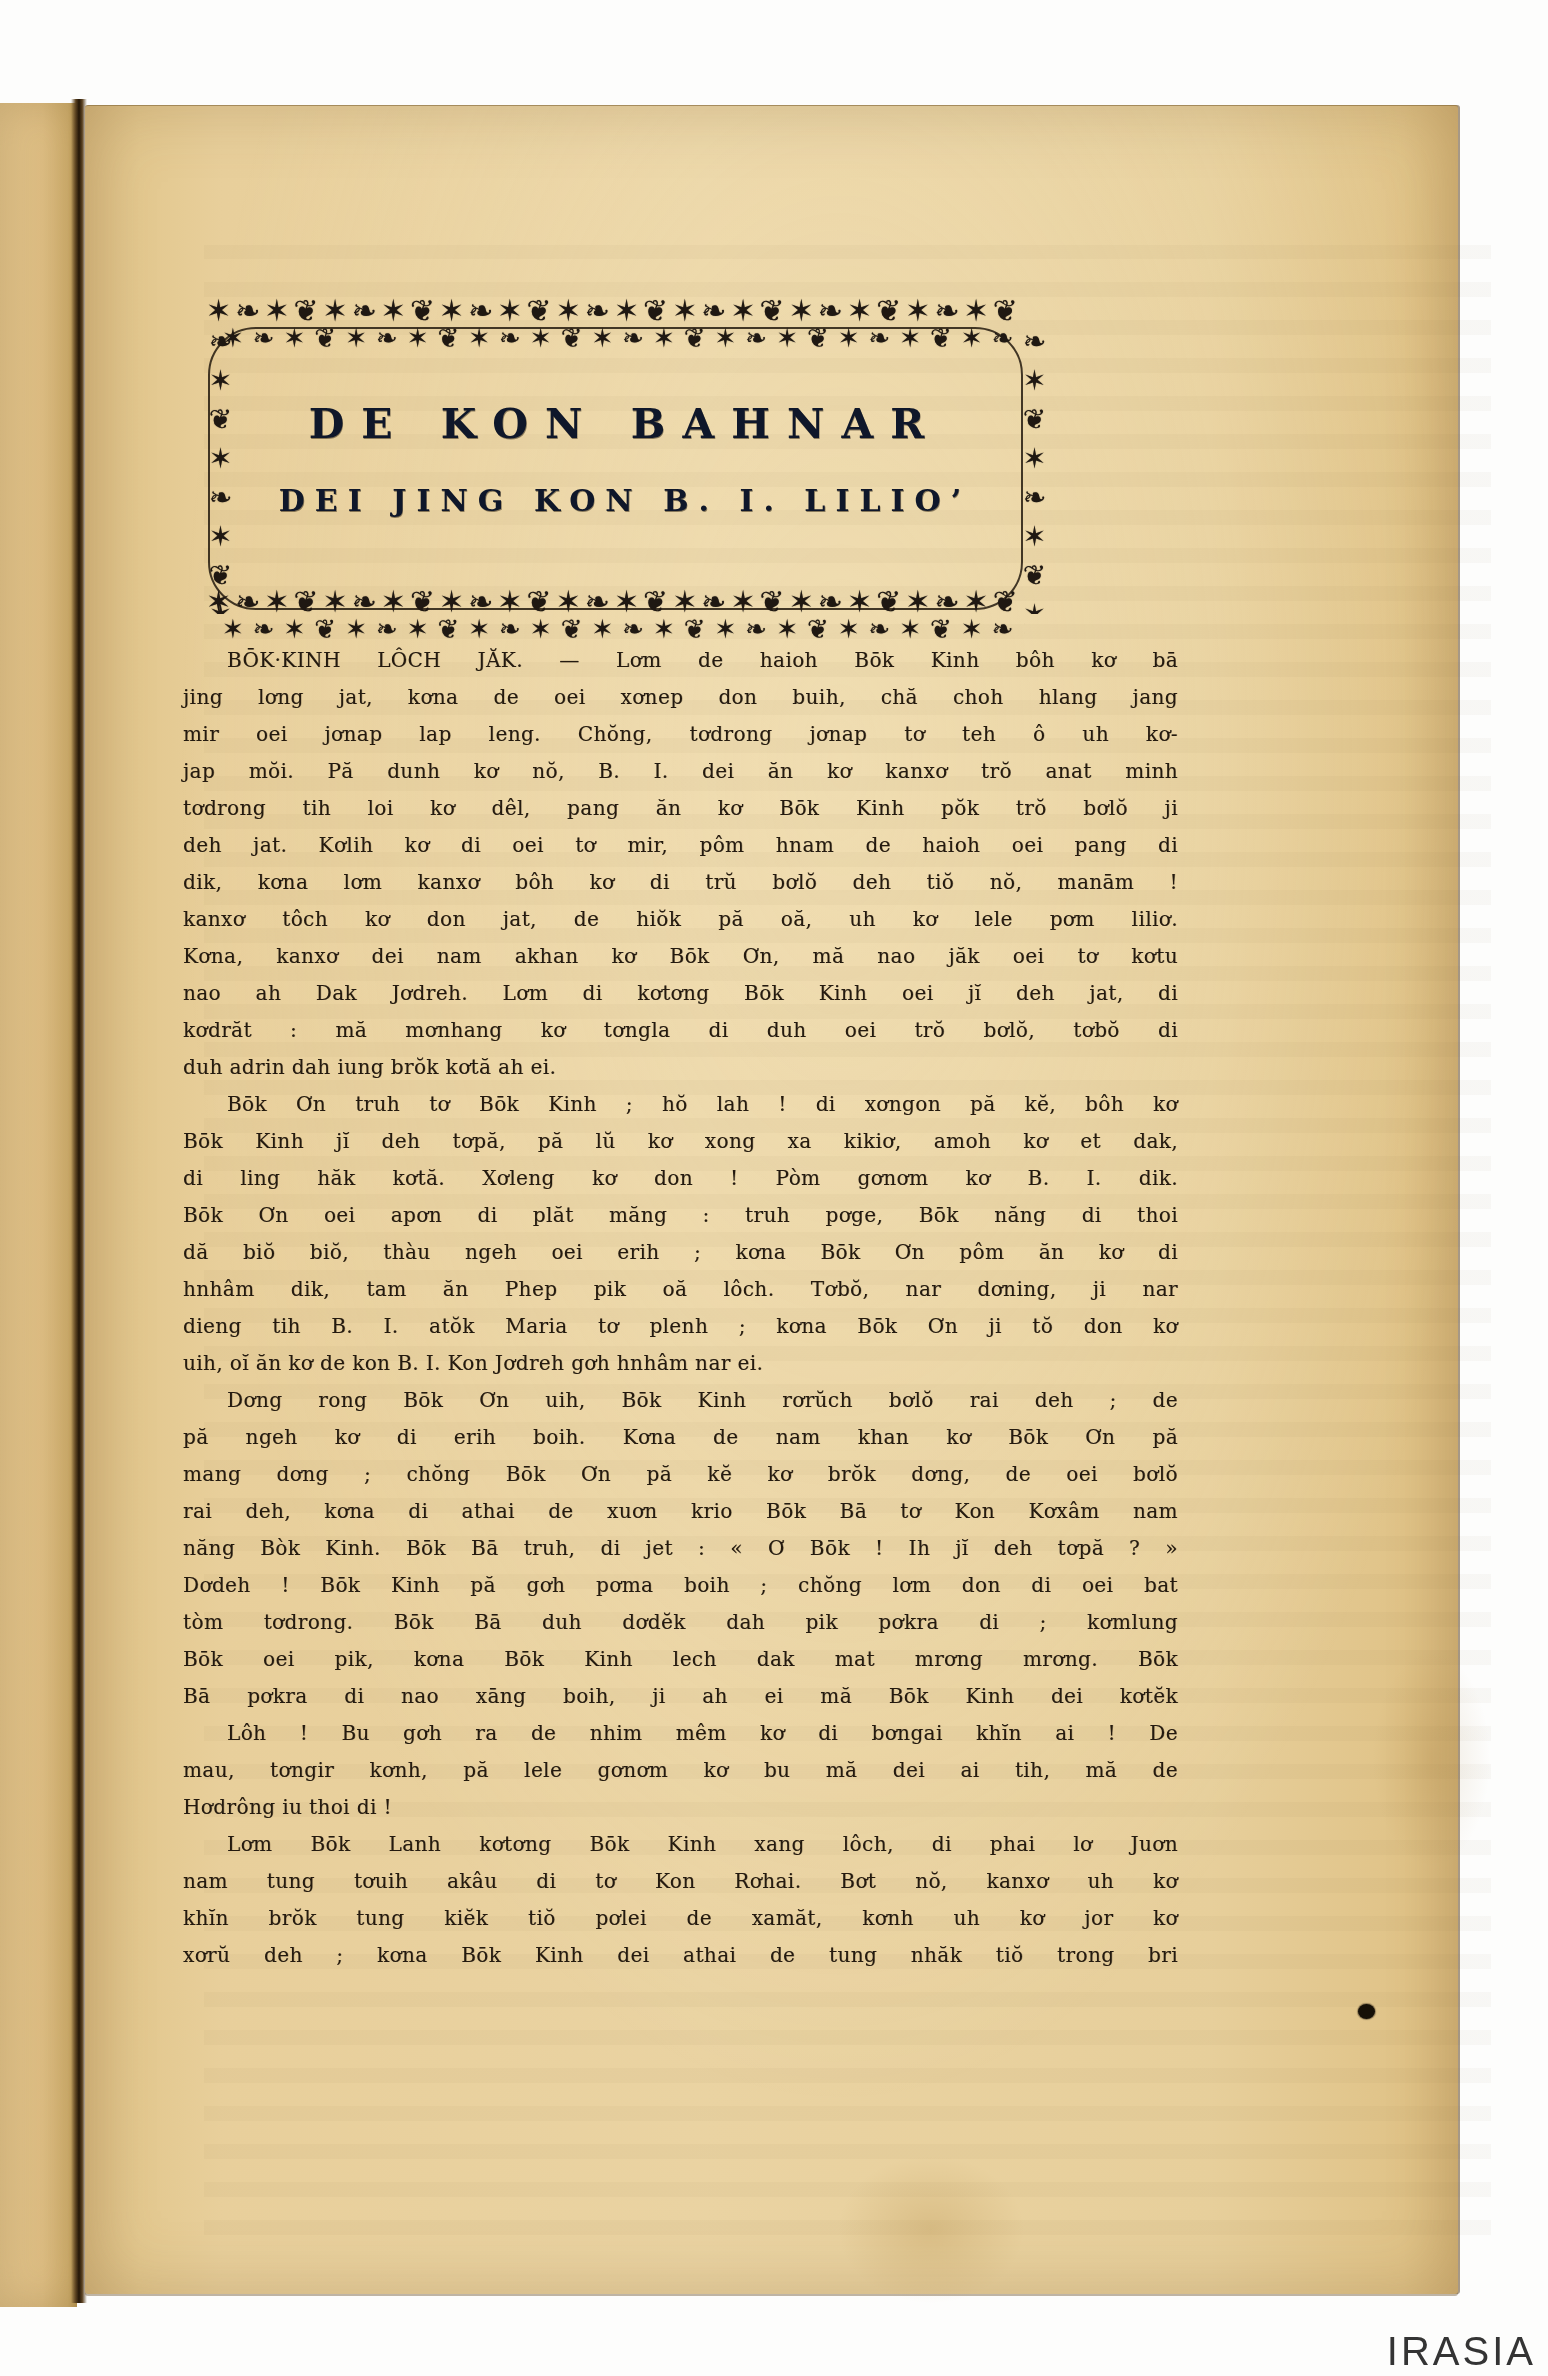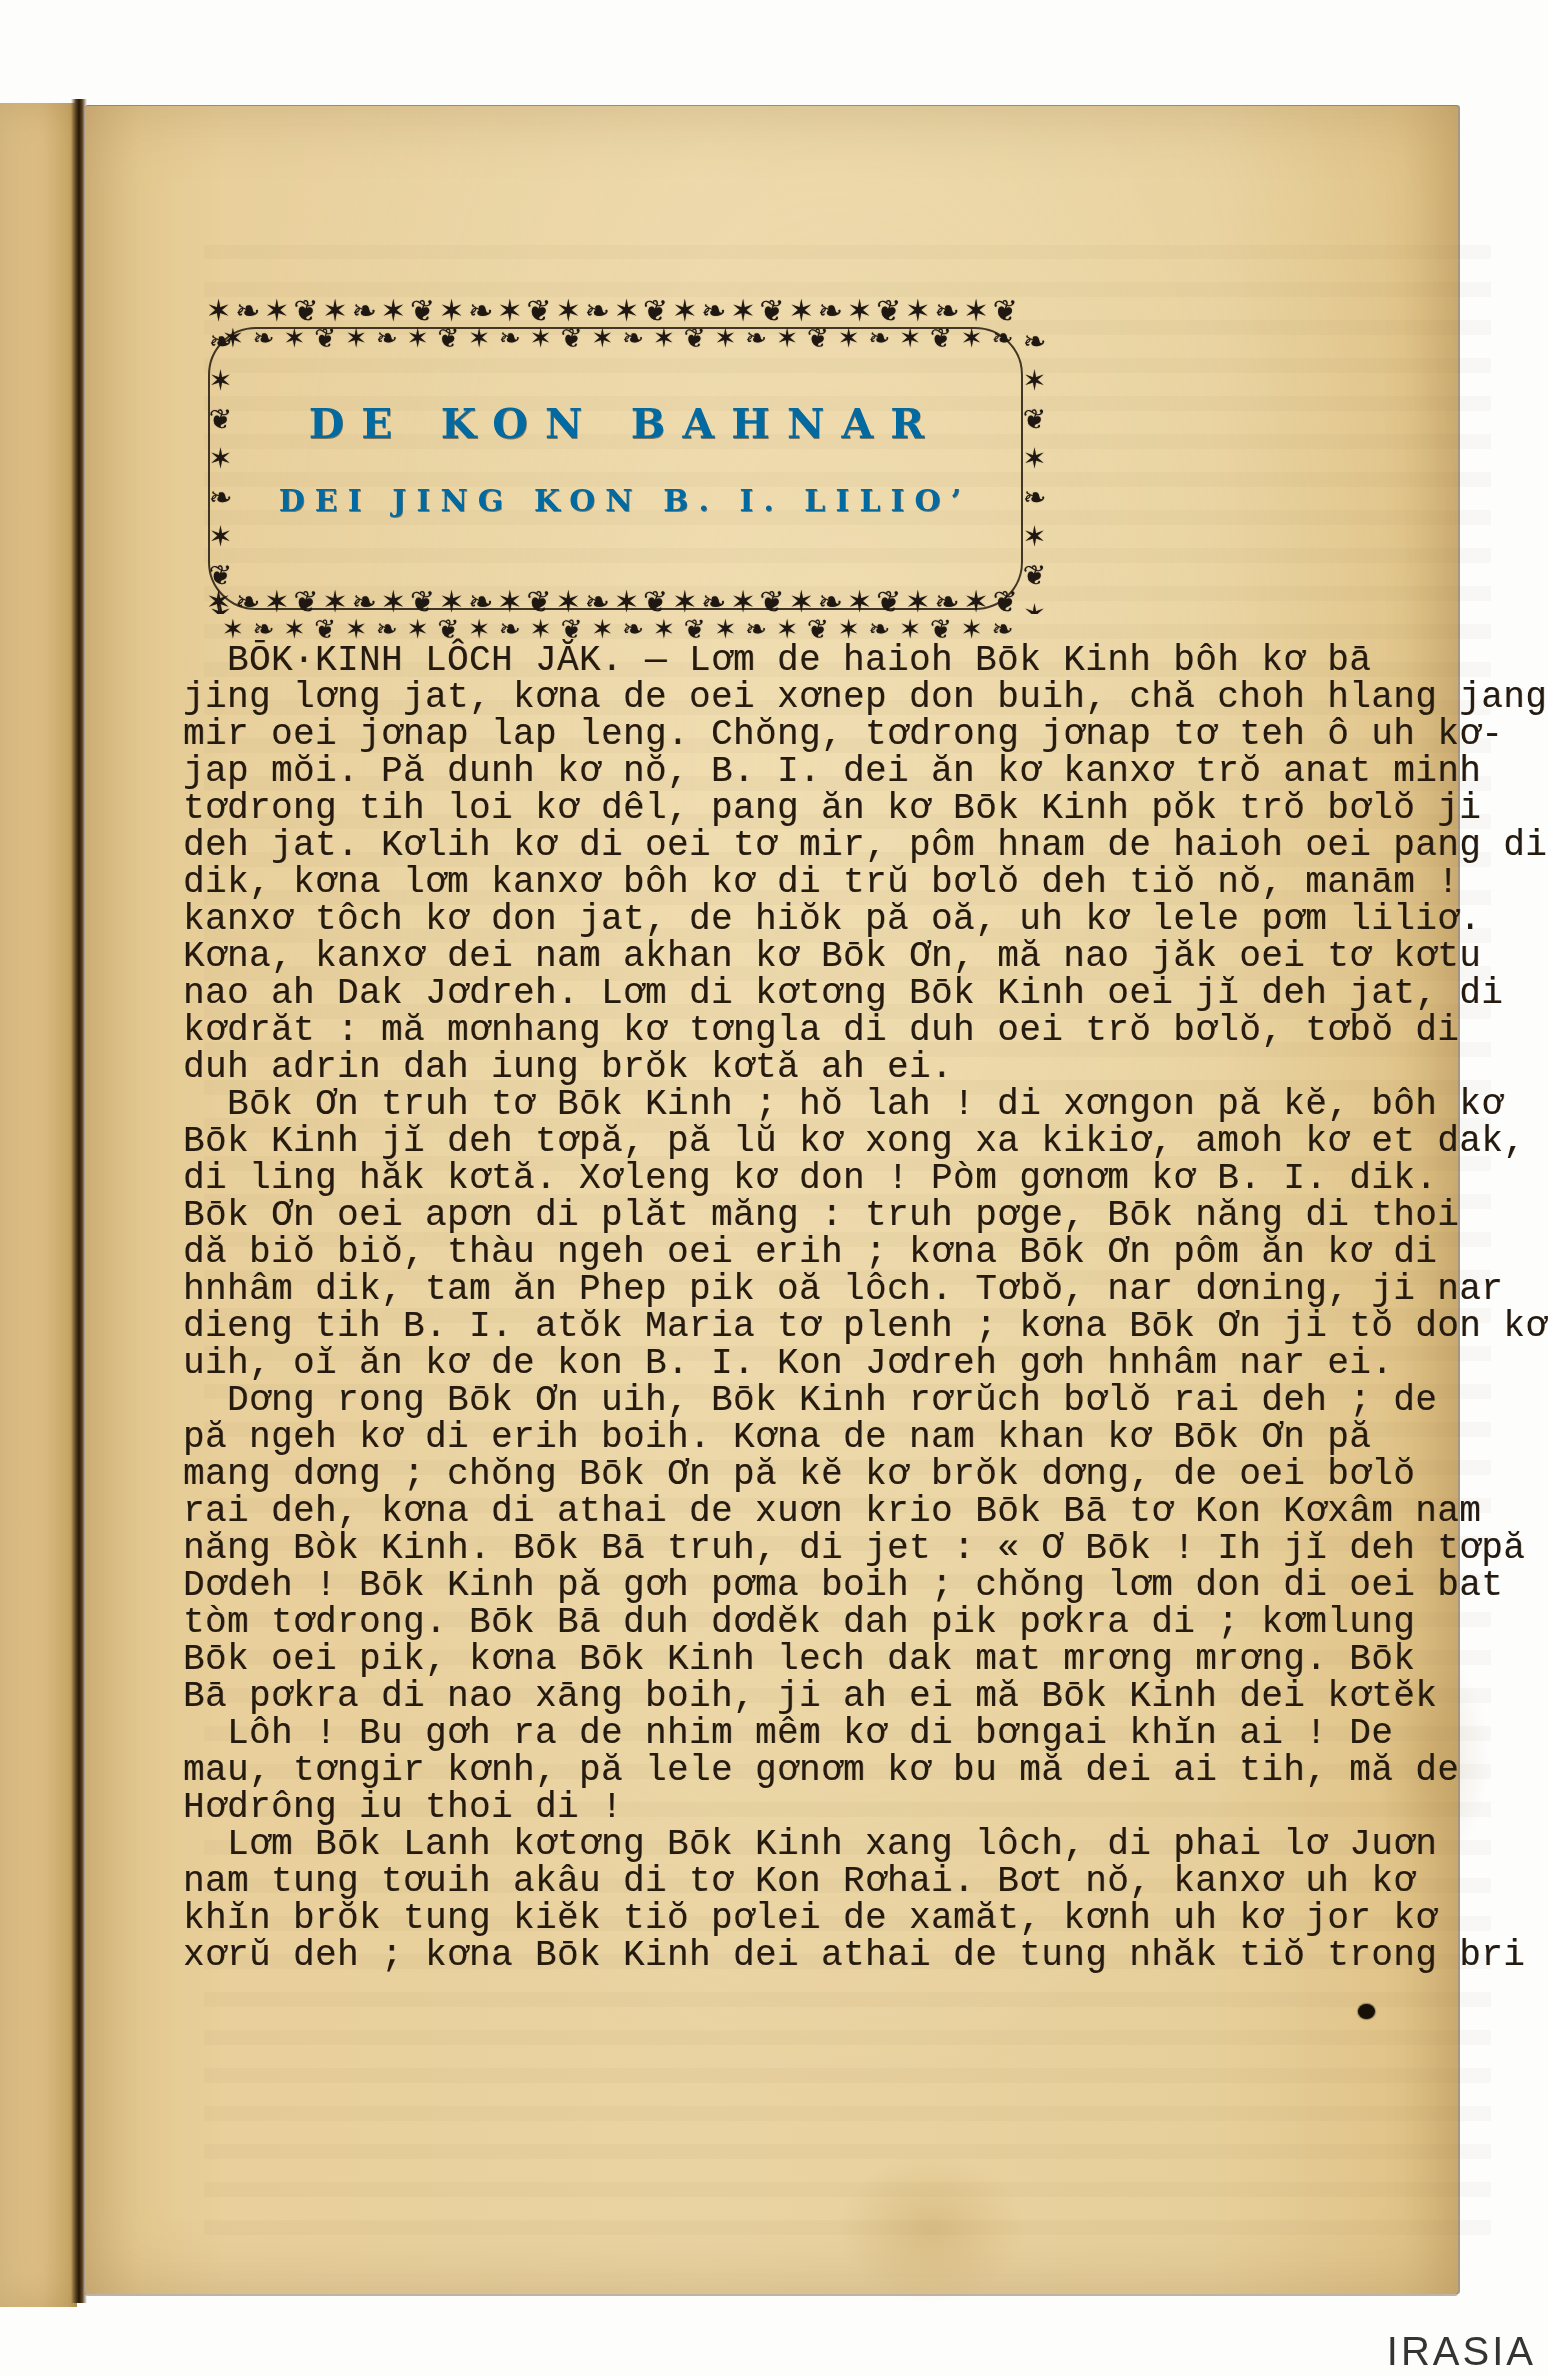--- a/index.html
+++ b/index.html
@@ -70,33 +70,32 @@
     position:absolute;top:28px;bottom:28px;width:57px;overflow:hidden;
     font-family:"DejaVu Sans","Liberation Sans",sans-serif;
     writing-mode:vertical-rl;font-size:28px;letter-spacing:6px;
     text-shadow:0 0 1px rgba(31,24,18,.6);
   }
   .orn-left{left:-2px;}
   .orn-right{right:-2px;}
   
   .title-line{
     position:absolute;left:59px;right:40px;text-align:center;
-    font-weight:bold;color:#0369a1;
+    font-weight:bold;color:#0f172a;
     text-shadow:0.6px 0.6px 0 rgba(38,28,14,.5);
     white-space:nowrap;
   }
   .title-1{top:103px;font-size:41px;letter-spacing:17px;}
   .title-2{top:186px;font-size:30px;letter-spacing:10px;}
   
   .body-text{
     position:absolute;left:183px;top:642px;width:995px;
-    font-size:36px;line-height:37px;color:#241a0f;
+    font-size:20px;line-height:37px;color:#241a0f;
     text-shadow:0.5px 0.4px 0 rgba(36,26,15,.38);
     letter-spacing:0.4px;
-    font-family:Liberation Mono, monospace;
   }
   .line{
     width:100%;box-sizing:border-box;
     text-align:justify;text-align-last:justify;
     white-space:nowrap;
   }
   .line.indent{padding-left:44px;}
   .line.last{text-align:center;text-align-last:left;}
   
   .watermark{

